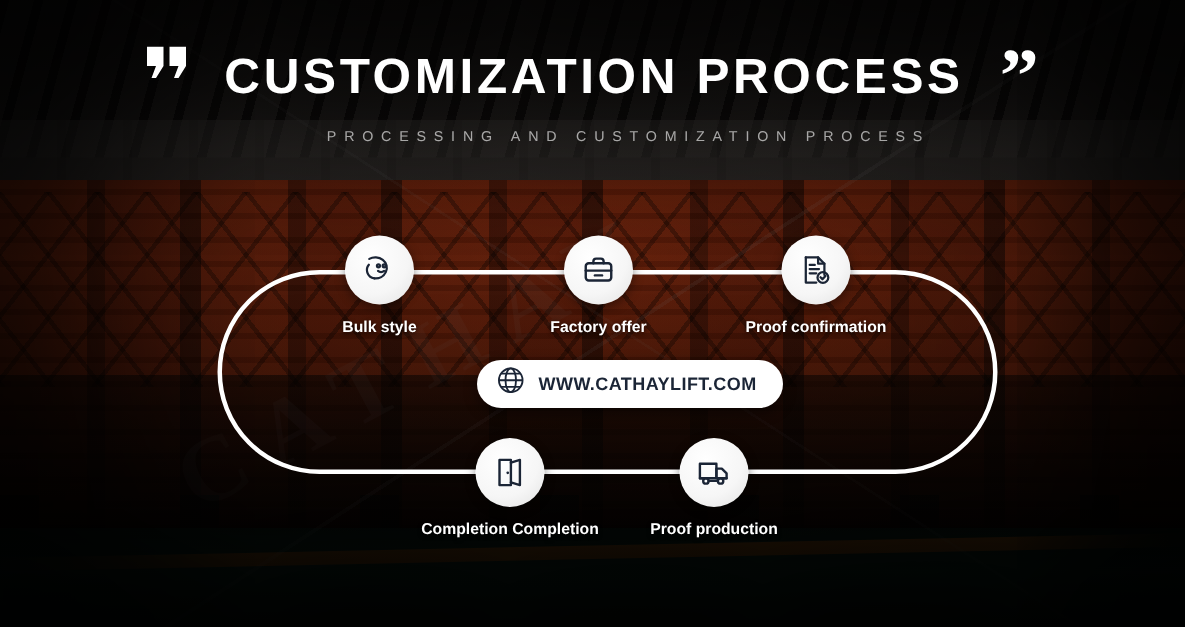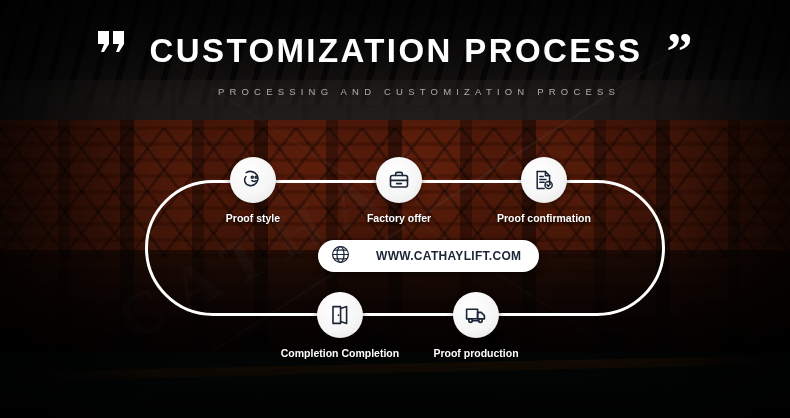--- a/index.html
+++ b/index.html
@@ -145,21 +145,21 @@
     text-shadow:0 1px 3px rgba(0,0,0,.85);
   }
   .node.top .label{top:32px;}
   .node.bottom .label{top:32px;}
 
   
   .pill{
     position:absolute;left:318px;top:240px;
     height:32px;padding:0 18px 0 12px;
     background:#ffffff;border-radius:16px;
-    display:flex;align-items:center;gap:25px;
+    display:flex;align-items:center;gap:8px;
     box-shadow:0 3px 9px rgba(0,0,0,.45);
   }
   .pill .url{
     color:#1b2536;font-size:12px;font-weight:700;letter-spacing:.3px;
     white-space:nowrap;
   }
 </style>
 </head>
 <body>
 
@@ -200,21 +200,21 @@
   <div class="node top" style="left:253px;top:180px;">
     <div class="bubble">
       <svg width="24" height="24" viewBox="0 0 24 24" fill="none" stroke="#1b2536" stroke-width="1.5" stroke-linecap="round" stroke-linejoin="round">
         <path d="M5.2 4.6c2.6-1.5 6.4-1.4 9 .6 2.6 2 3.4 5.4 2 8.2-1.3 2.8-4.4 4.5-7.6 4.2"></path>
         <path d="M8.6 17.6c-2.2-.4-4-1.9-4.7-3.9-.6-1.8-.2-3.8 1-5.2"></path>
         <circle cx="11.3" cy="9.2" r="1"></circle>
         <circle cx="15.1" cy="9.2" r="1"></circle>
         <path d="M11 12.6c1.1 1 2.9 1 4.1 0"></path>
       </svg>
     </div>
-    <div class="label">Proof style</div>
+    <div class="label">Bulk style</div>
   </div>
 
   <div class="node top" style="left:399px;top:180px;">
     <div class="bubble">
       <svg width="24" height="24" viewBox="0 0 24 24" fill="none" stroke="#1b2536" stroke-width="1.6" stroke-linecap="round" stroke-linejoin="round">
         <rect x="3.5" y="7.5" width="17" height="11.5" rx="2"></rect>
         <path d="M8.6 7.5V6.2a1.8 1.8 0 0 1 1.8-1.8h3.2a1.8 1.8 0 0 1 1.8 1.8v1.3"></path>
         <path d="M3.5 12.4h17"></path>
         <path d="M9.6 15.6h4.8"></path>
       </svg>

